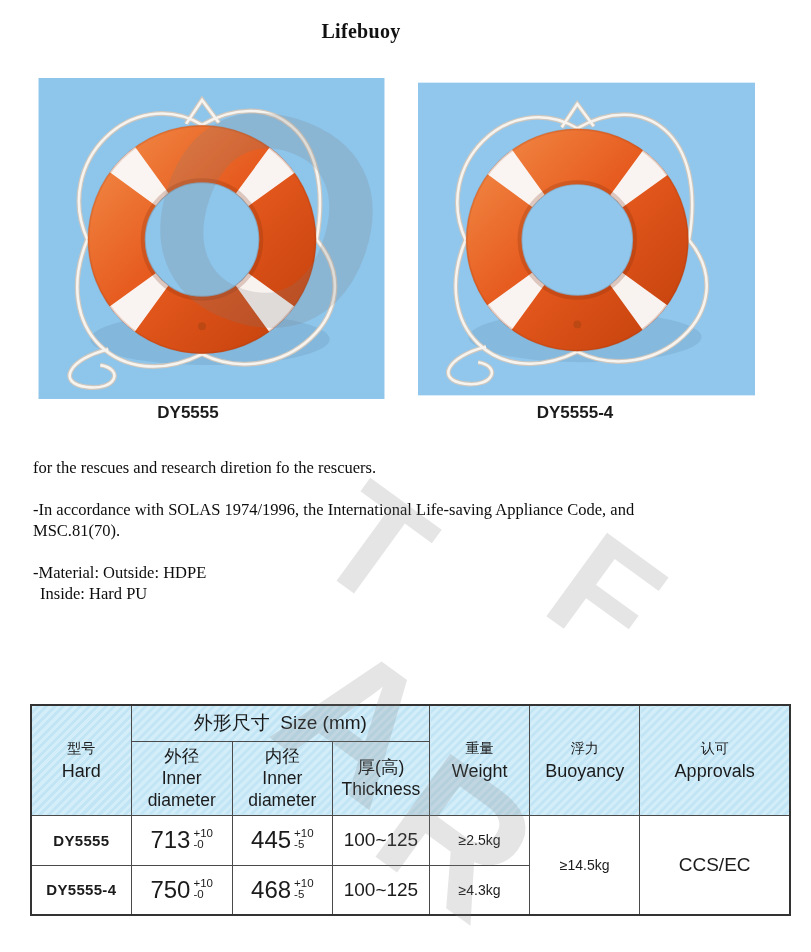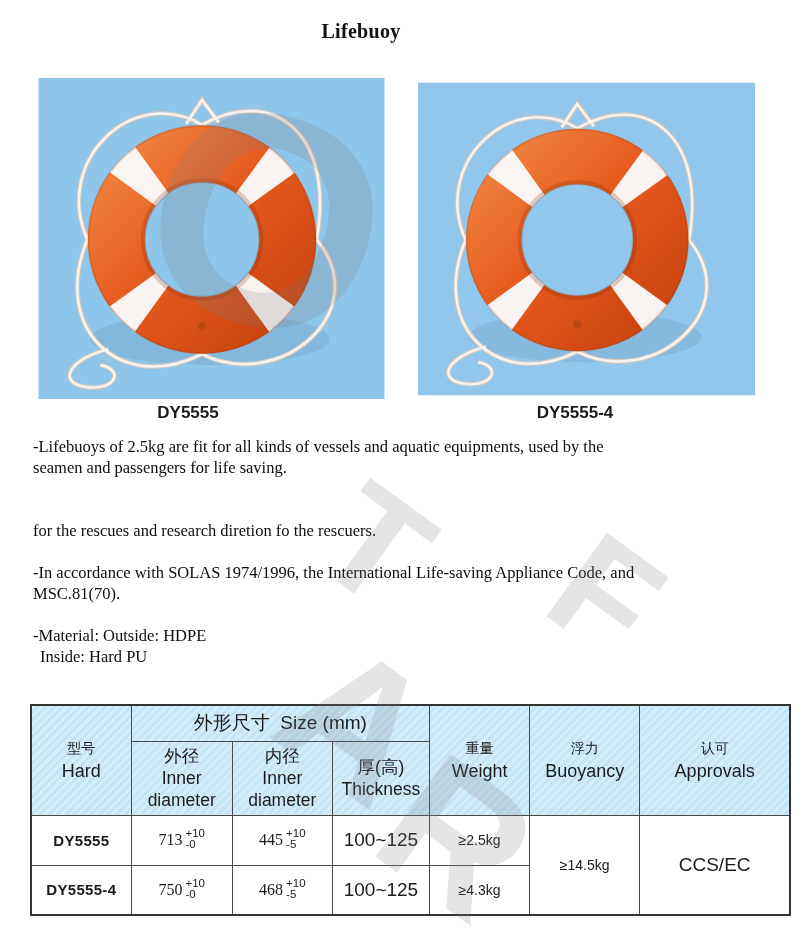--- a/index.html
+++ b/index.html
@@ -36,21 +36,21 @@
   .hdr{background:repeating-linear-gradient(135deg,#d3edf9 0px,#d3edf9 3px,#c2e5f5 3px,#c2e5f5 6px);}
   .row-size{height:36px;}
   .row-subhdr{height:74px;padding-left:32px;}
   .row-data{height:50px;background:#fff;}
   .cn{font-size:14px;line-height:23px;display:block;}
   .en{font-size:18px;line-height:23px;display:block;}
   .size-cell{font-size:19px;white-space:pre-wrap;margin-left:9px;}
   .sub3 span{display:block;font-size:17.5px;line-height:22px;}
   .type-val{font-size:15px;font-weight:600;letter-spacing:.3px;}
   .num{font-size:19px;}
-  .base{font-size:16px;font-family:Liberation Serif, serif;}
+  .base{font-size:24px;}
   .tolwrap{display:inline-flex;align-items:center;}
   .tol{display:inline-flex;flex-direction:column;align-items:flex-start;
        font-size:11.5px;line-height:11px;margin-left:3px;transform:translateY(-1px);}
   .kgval{font-size:14px;}
 
   
   .watermark{position:absolute;inset:0;pointer-events:none;z-index:6;overflow:hidden;}
   .wm-glyph{position:absolute;font-family:"Liberation Sans", sans-serif;font-weight:bold;
             line-height:1;user-select:none;}
 </style>
@@ -100,24 +100,20 @@
       <rect x="0" y="0" width="347" height="322" fill="#91c7ec"></rect>
       <use href="#buoyArt"></use>
     </svg>
   </div>
 
   <div class="caption cap-left">DY5555</div>
   <div class="caption cap-right">DY5555-4</div>
 
   <div class="paragraphs">
     <p>
-      <span>-Lifebuoys of 2.5kg are fit for all kinds of vessels and aquatic equipments, used by the</span><br>
-      <span>seamen and passengers for life saving.</span>
-    </p>
-    <p>
       <br>
       <span>for the rescues and research diretion fo the rescuers.</span>
     </p>
     <p>
       <span>-In accordance with SOLAS 1974/1996, the International Life-saving Appliance Code, and</span><br>
       <span>MSC.81(70).</span>
     </p>
     <p>
       <span>-Material: Outside: HDPE</span><br>
       <span class="indent">Inside: Hard PU</span>

